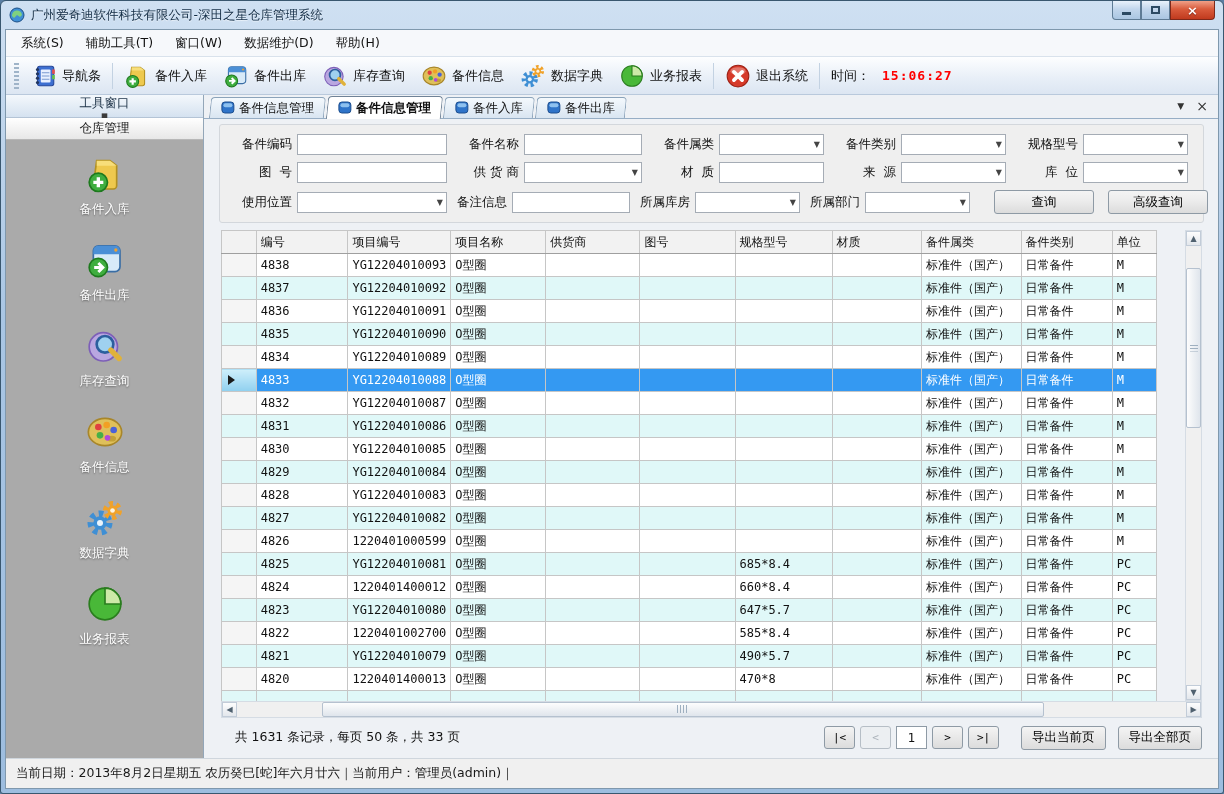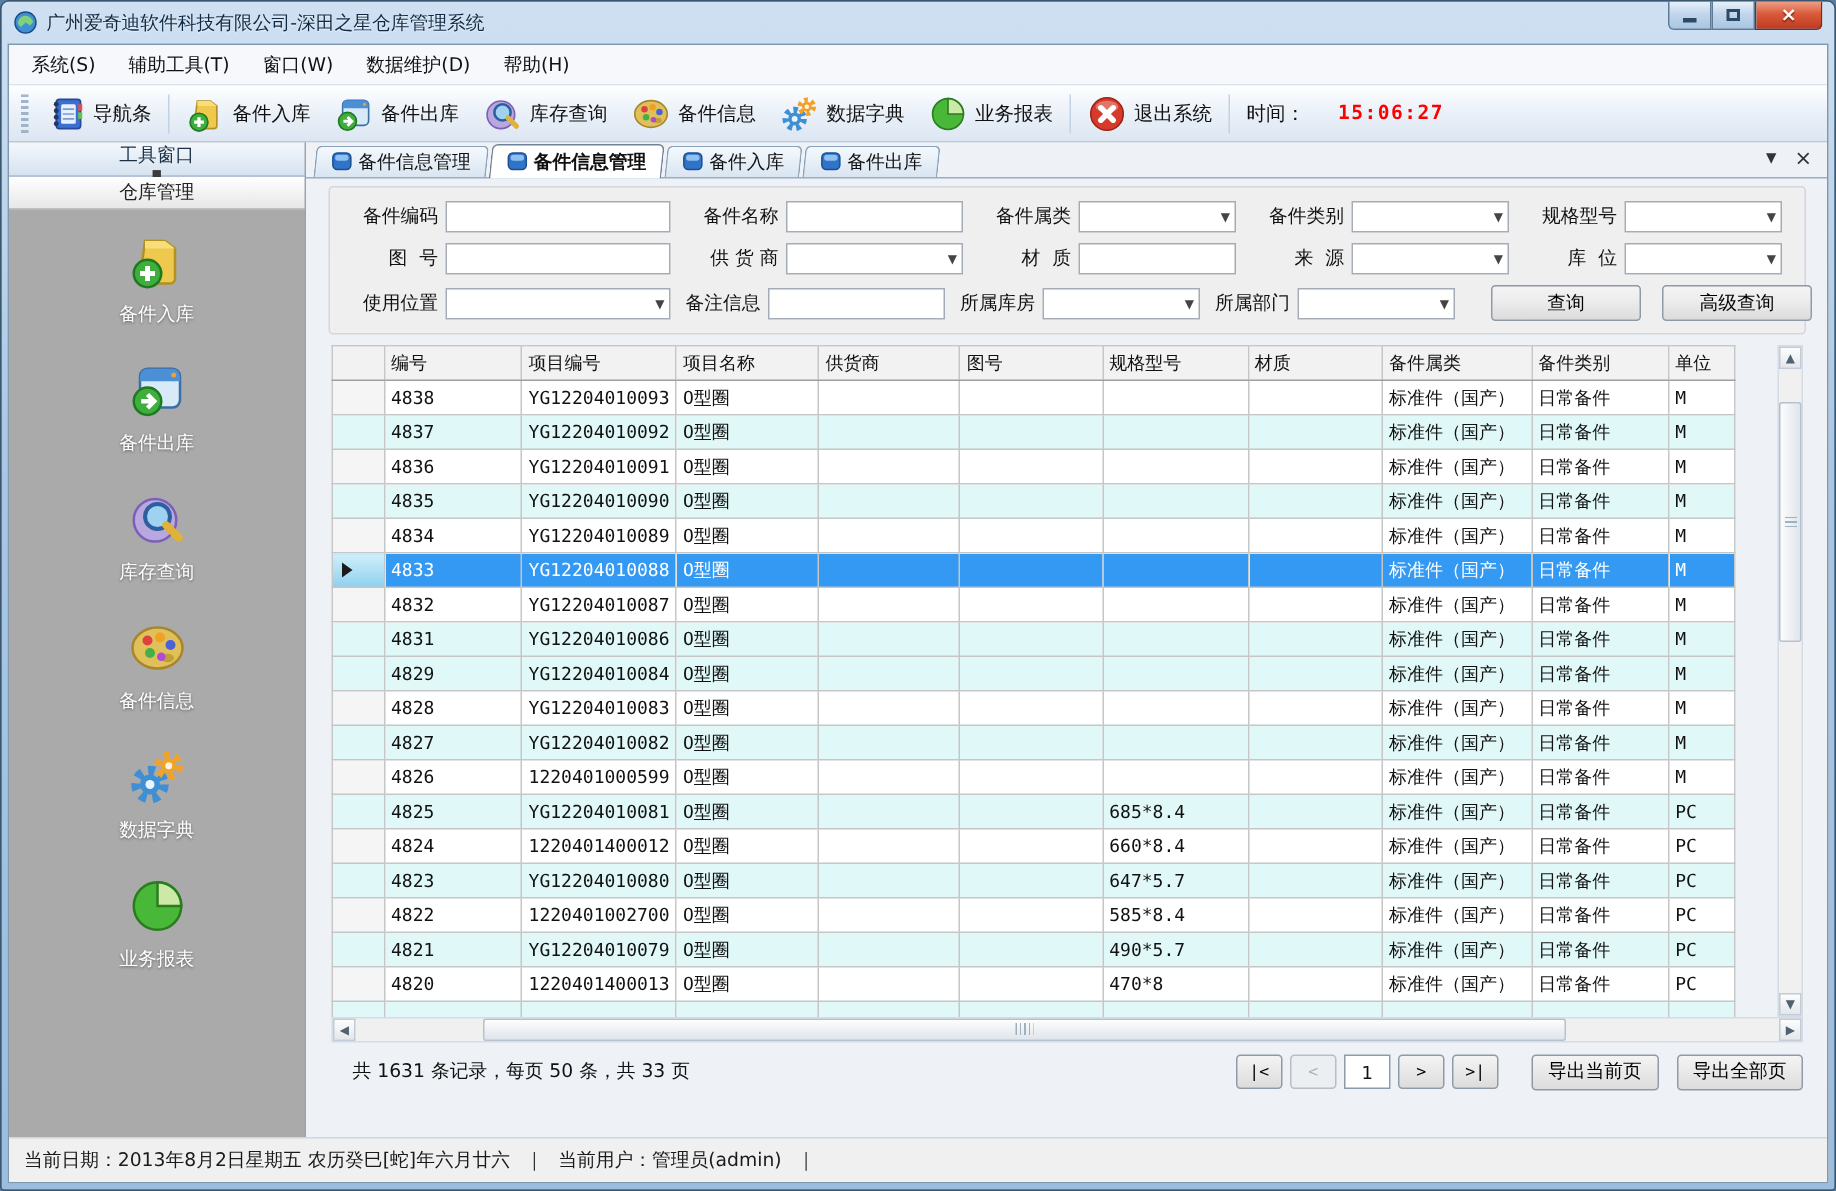--- a/index.html
+++ b/index.html
@@ -30,21 +30,21 @@
   .menu-item { padding:4px 11px; font-size:12.5px; cursor:default; }
 
   
   .toolbar { height:38px; background:linear-gradient(#fdfeff,#e7eef7 60%,#dce6f2);
     border-bottom:1px solid #b9c9dc; display:flex; align-items:center; padding:0 4px; }
   .tb-grip { width:5px; height:26px; margin:0 4px;
     background:repeating-linear-gradient(#9fb4c9 0 2px, transparent 2px 4px); }
   .tb-item { display:flex; align-items:center; gap:5px; padding:3px 8px; font-size:13px; cursor:default; }
   .tb-icon svg { width:26px; height:26px; display:block; }
   .tb-sep { width:1px; height:26px; background:#c3d2e2; margin:0 3px; }
-  .tb-time { display:flex; align-items:center; gap:22px; padding:0 8px; font-size:13px; }
+  .tb-time { display:flex; align-items:center; gap:12px; padding:0 8px; font-size:13px; }
   .tb-time .val { color:#ff0000; font-weight:bold; font-family:"DejaVu Sans Mono", monospace; letter-spacing:1px; }
 
   .middle { flex:1; display:flex; min-height:0; }
 
   
   .dock { width:198px; display:flex; flex-direction:column; border-right:1px solid #93a6b8; background:#aaaaaa; }
   .dock-header { height:23px; background:linear-gradient(#f4f8fc,#d5e2f0); border-bottom:1px solid #b4c4d6;
     display:flex; align-items:center; padding:0 6px; font-size:12.5px; color:#1c3146;flex-direction:column; }
   .dock-header .spring { flex:1; }
   .dock-hbtn { width:16px; height:16px; display:flex; align-items:center; justify-content:center; color:#333; }
@@ -121,21 +121,21 @@
   .nav-btn { width:31px; height:23px; margin-left:5px; font-size:11px; font-family:"DejaVu Sans Mono", monospace;
     background:linear-gradient(#f4f4f4,#dcdcdc); border:1px solid #8e9aa5; border-radius:3px; cursor:pointer; }
   .nav-btn.disabled { color:#aab2ba; border-color:#b6bec6; background:#eceff2; }
   .page-box { width:31px; height:23px; margin-left:5px; background:#fff; border:1px solid #8e9aa5;
     display:flex; align-items:center; justify-content:center; }
   .export-btn { height:24px; padding:0 10px; margin-left:12px; font-size:12.5px;
     background:linear-gradient(#f4f4f4,#dcdcdc); border:1px solid #8e9aa5; border-radius:3px; cursor:pointer; }
 
   
   .statusbar { height:30px; background:#f0f0f0; border-top:1px solid #cfd6dd;
-    display:flex; align-items:center; padding:0 10px; gap:10px; font-size:12.5px; color:#1a1a1a; }
+    display:flex; align-items:center; padding:0 10px; font-size:12.5px; color:#1a1a1a; }
 </style>
 </head>
 <body>
 
 <div class="window">
 
   <div class="titlebar">
     <span style="display:flex">
       <svg width="16" height="16" viewBox="0 0 16 16">
           <circle cx="8" cy="8" r="7" fill="#3f8fd4" stroke="#1d4f86"></circle>
@@ -608,20 +608,33 @@
                   <td>YG12204010086</td>
                   <td>O型圈</td>
                   <td></td>
                   <td></td>
                   <td></td>
                   <td></td>
                   <td>标准件（国产）</td>
                   <td>日常备件</td>
                   <td>M</td>
                 </tr>
+                <tr class="">
+                  <td class="marker"></td>
+                  <td>4830</td>
+                  <td>YG12204010085</td>
+                  <td>O型圈</td>
+                  <td></td>
+                  <td></td>
+                  <td></td>
+                  <td></td>
+                  <td>标准件（国产）</td>
+                  <td>日常备件</td>
+                  <td>M</td>
+                </tr>
                 <tr class="alt">
                   <td class="marker"></td>
                   <td>4829</td>
                   <td>YG12204010084</td>
                   <td>O型圈</td>
                   <td></td>
                   <td></td>
                   <td></td>
                   <td></td>
                   <td>标准件（国产）</td>

